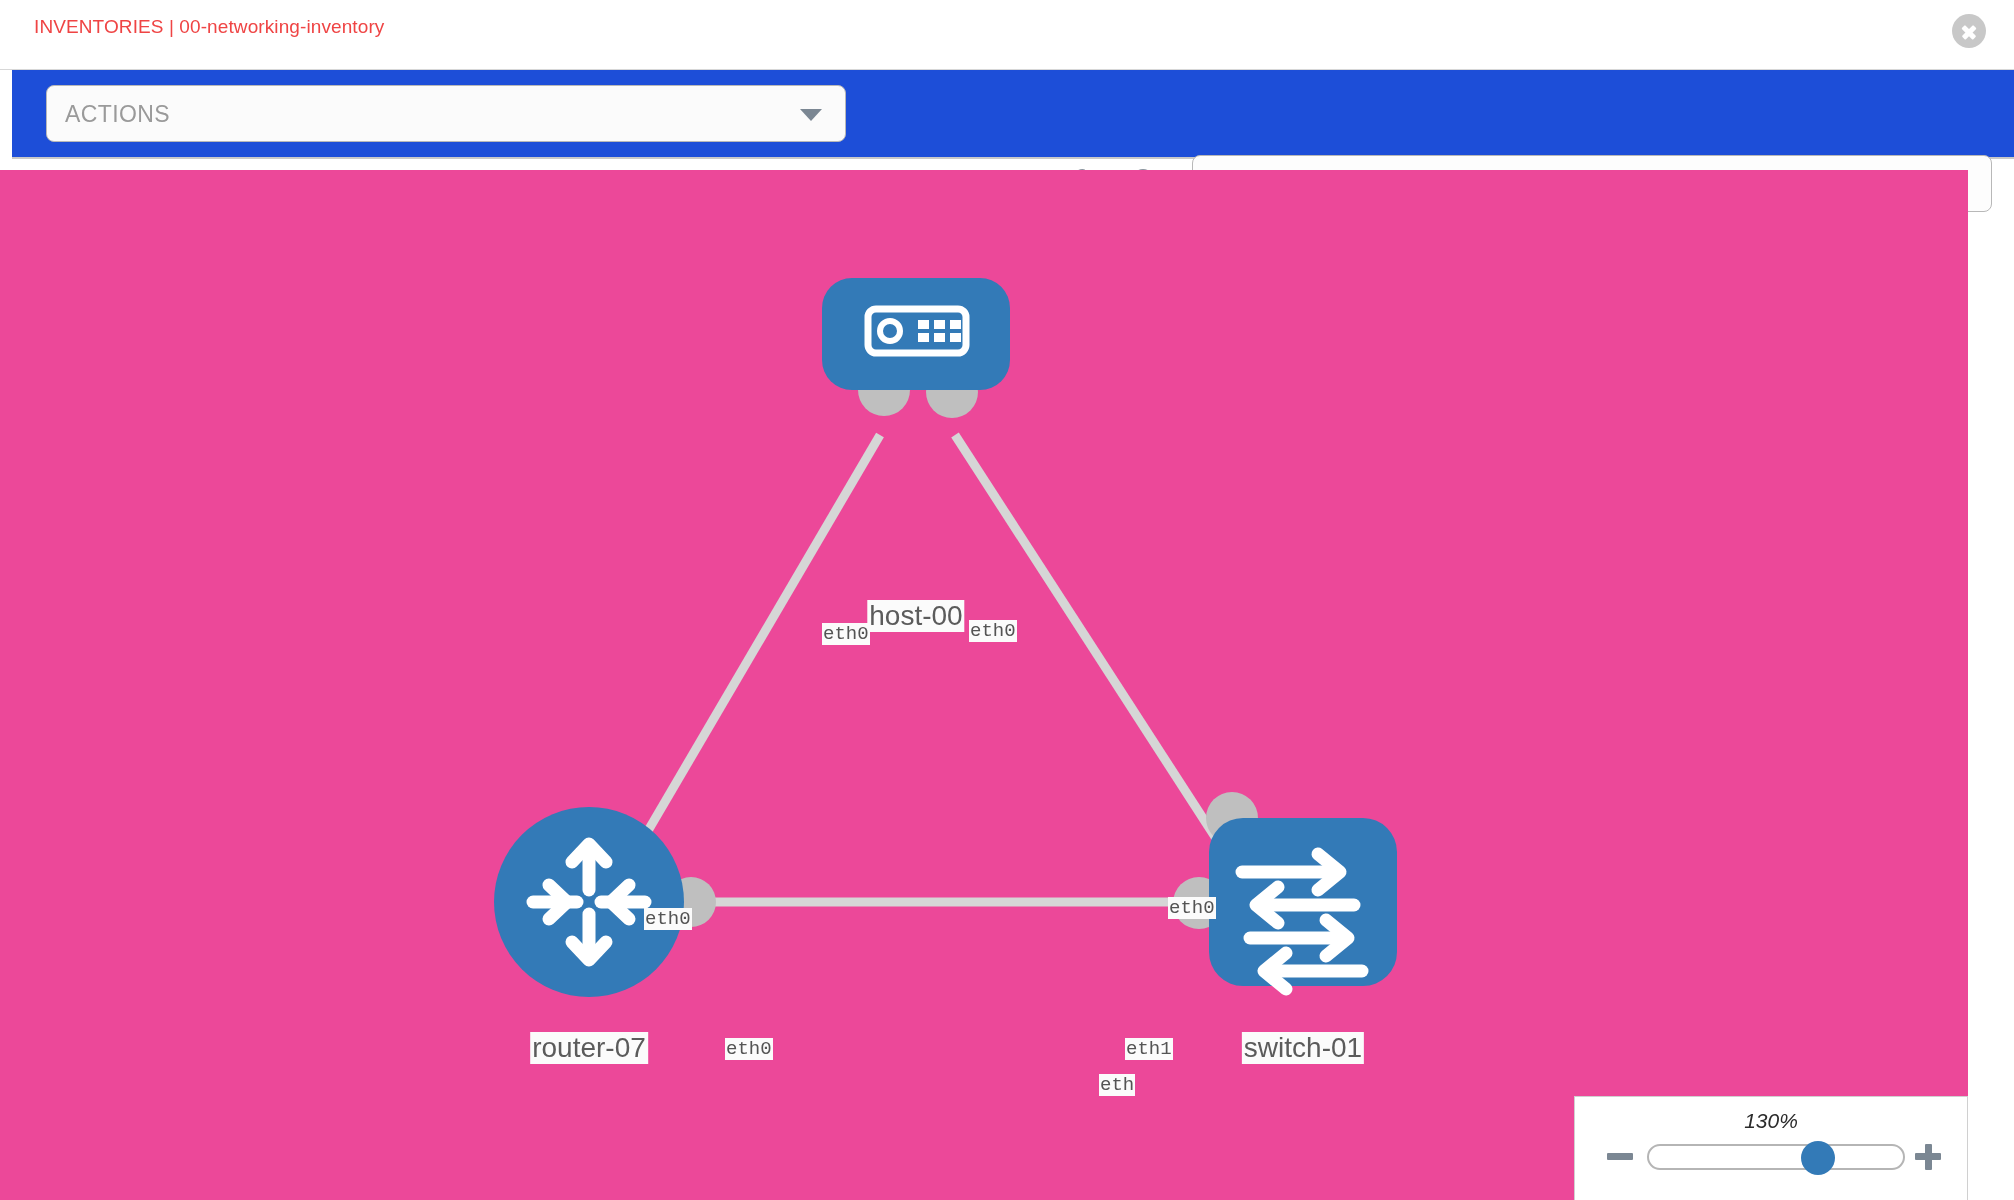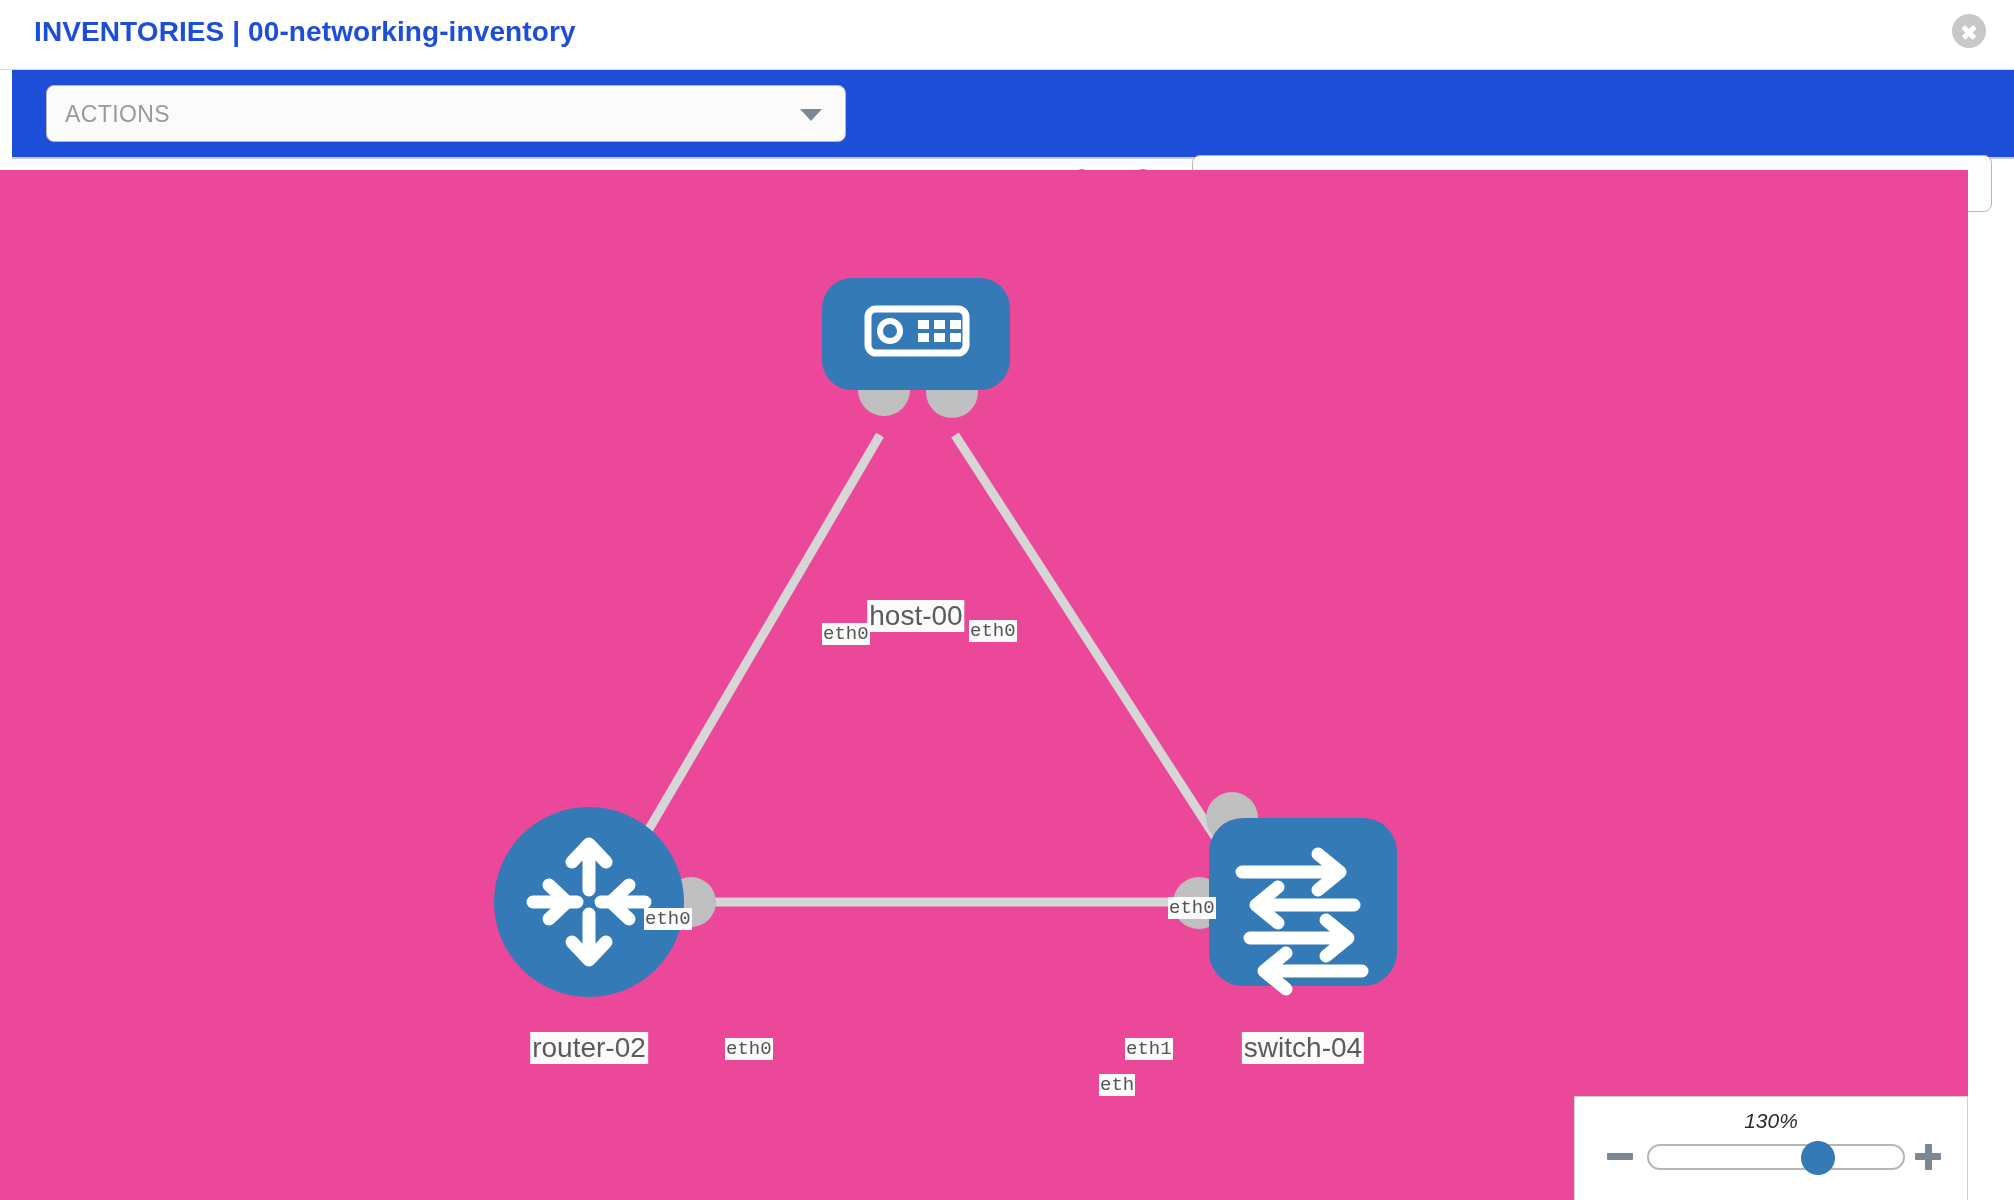--- a/index.html
+++ b/index.html
@@ -21,23 +21,23 @@
     position: absolute;
     left: 0; top: 0;
     width: 2014px; height: 70px;
     background: #ffffff;
     border-bottom: 1px solid #d7d7d7;
     box-sizing: border-box;
   }
   .header-title {
     position: absolute;
     left: 34px; top: 16px;
-    font-size: 28px;
-    font-weight: bold;
-    color: #1d4ed8;
+    font-size: 19px;
+    font-weight: normal;
+    color: #ef4444;
     letter-spacing: 0.1px;
     white-space: nowrap;
   }
   .close-btn {
     position: absolute;
     right: 28px; top: 14px;
     width: 34px; height: 34px;
     border-radius: 50%;
     background: #c8c8c8;
     cursor: pointer;
@@ -306,22 +306,22 @@
           <path d="M1278 717 L1256 735 L1278 753"></path>
           <path d="M1250 768 L1346 768"></path>
           <path d="M1326 750 L1348 768 L1326 786"></path>
           <path d="M1362 801 L1266 801"></path>
           <path d="M1286 783 L1264 801 L1286 819"></path>
         </g>
       </g>
     </svg>
 
     <div class="node-label" style="left:916px; top:430px;">host-00</div>
-    <div class="node-label" style="left:589px; top:862px;">router-02</div>
-    <div class="node-label" style="left:1303px; top:862px;">switch-04</div>
+    <div class="node-label" style="left:589px; top:862px;">router-07</div>
+    <div class="node-label" style="left:1303px; top:862px;">switch-01</div>
 
     <div class="port-label" style="left:822px; top:453px;">eth0</div>
     <div class="port-label" style="left:969px; top:450px;">eth0</div>
     <div class="port-label" style="left:644px; top:738px;">eth0</div>
     <div class="port-label" style="left:1168px; top:727px;">eth0</div>
     <div class="port-label" style="left:725px; top:868px;">eth0</div>
     <div class="port-label" style="left:1099px; top:868px;margin-top:36px;">eth</div>
     <div class="port-label" style="left:1125px; top:868px;text-align:right;">eth1</div>
 
     <div class="zoom-panel">

